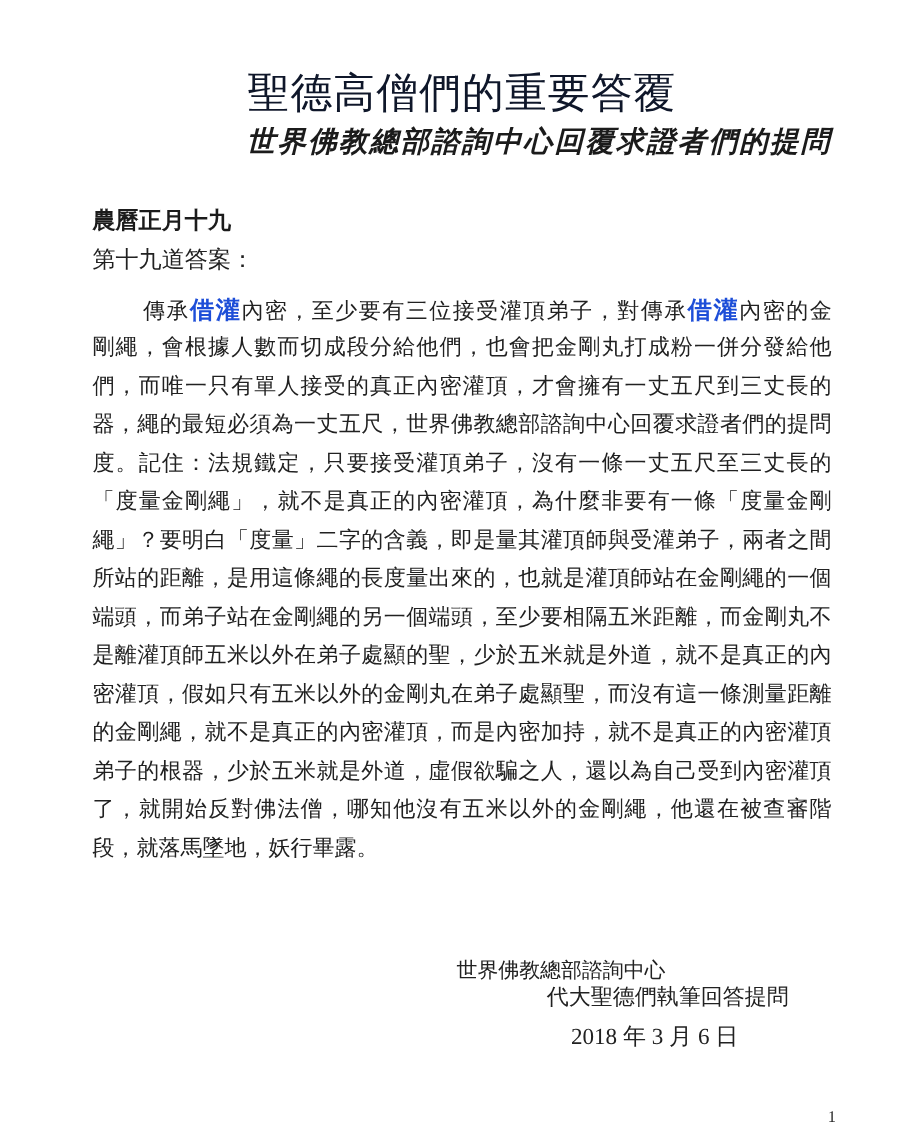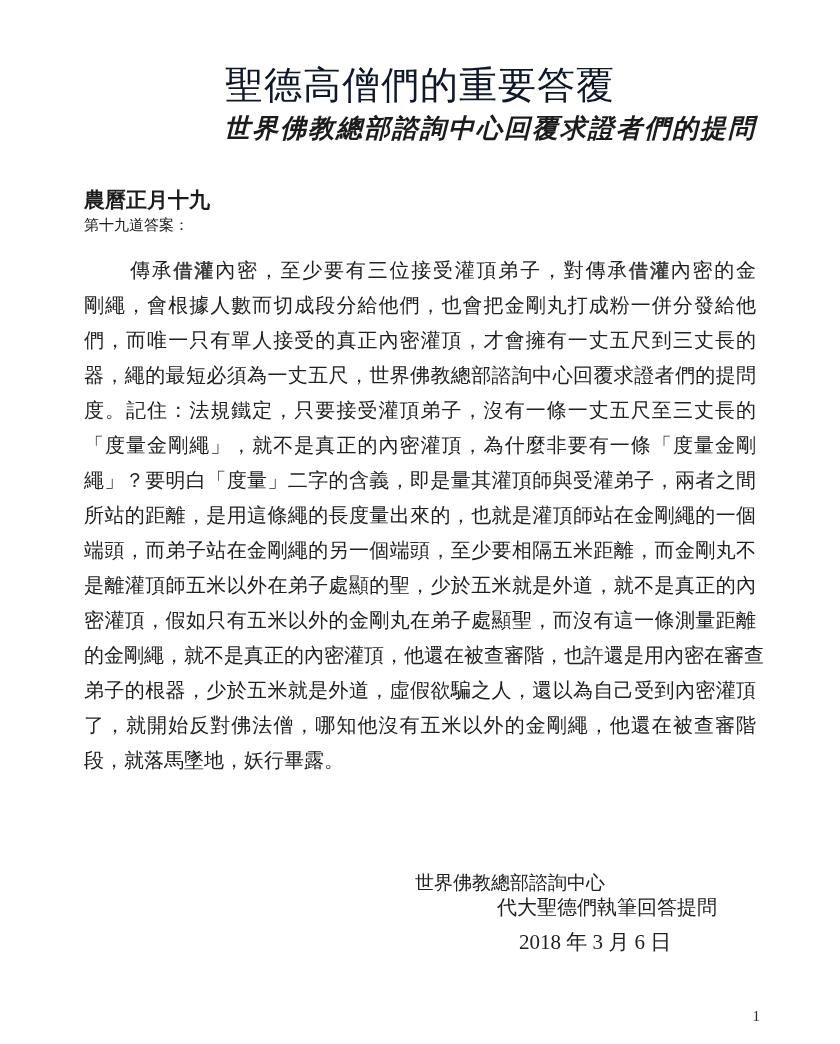--- a/index.html
+++ b/index.html
@@ -35,21 +35,22 @@
     font-style: italic;
   }
   .lunar-date {
     margin-top: 42px;
     font-size: 21px;
     line-height: 25px;
     font-weight: 700;
     color: #1b1b1b;
   }
   .answer-label {
-    font-size: 15px;
+    margin-top: 11px;
+    font-size: 21px;
     line-height: 25px;
     font-weight: 400;
   }
   .paragraph {
     margin-top: 15px;
     width: 672px;
   }
   .para-line {
     font-size: 20px;
     line-height: 35px;
@@ -57,23 +58,23 @@
     text-align: justify;
     text-align-last: justify;
     text-justify: inter-character;
     white-space: nowrap;
     color: #212121;
   }
   .para-line.indent { padding-left: 46px; }
   .para-line.last { text-align-last: left; }
   .para-line .emph {
     font-weight: 700;
-    font-size: 19px;
+    font-size: 22px;
     line-height: 35px;
-    color: #404040;
+    color: #1d4ed8;
   }
   .closing { position: absolute; left: 84px; top: 858px; width: 672px; }
   .closing-org   { position: absolute; left: 331px; top: 12px;    font-size: 19px; line-height: 26px; }
   .closing-byline{ position: absolute; left: 413px; top: 36px; font-size: 20px; line-height: 26px; }
   .closing-date  { position: absolute; left: 435px; top: 71px; font-size: 21px; line-height: 26px; }
   .page-number {
     position: absolute;
     right: 80px; top: 1008px;
     font-size: 15px;
     color: #2a2a2a;
@@ -97,21 +98,21 @@
       <div class="para-line"><span>剛繩，會根據人數而切成段分給他們，也會把金剛丸打成粉一併分發給他</span></div>
       <div class="para-line"><span>們，而唯一只有單人接受的真正內密灌頂，才會擁有一丈五尺到三丈長的</span></div>
       <div class="para-line"><span>器，繩的最短必須為一丈五尺，世界佛教總部諮詢中心回覆求證者們的提問</span></div>
       <div class="para-line"><span>度。記住：法規鐵定，只要接受灌頂弟子，沒有一條一丈五尺至三丈長的</span></div>
       <div class="para-line"><span>「度量金剛繩」，就不是真正的內密灌頂，為什麼非要有一條「度量金剛</span></div>
       <div class="para-line"><span>繩」？要明白「度量」二字的含義，即是量其灌頂師與受灌弟子，兩者之間</span></div>
       <div class="para-line"><span>所站的距離，是用這條繩的長度量出來的，也就是灌頂師站在金剛繩的一個</span></div>
       <div class="para-line"><span>端頭，而弟子站在金剛繩的另一個端頭，至少要相隔五米距離，而金剛丸不</span></div>
       <div class="para-line"><span>是離灌頂師五米以外在弟子處顯的聖，少於五米就是外道，就不是真正的內</span></div>
       <div class="para-line"><span>密灌頂，假如只有五米以外的金剛丸在弟子處顯聖，而沒有這一條測量距離</span></div>
-      <div class="para-line"><span>的金剛繩，就不是真正的內密灌頂，他還在被查審階，也許還是用內密在審查</span></div>
+      <div class="para-line"><span>的金剛繩，就不是真正的內密灌頂，而是內密加持，就不是真正的內密灌頂</span></div>
       <div class="para-line"><span>弟子的根器，少於五米就是外道，虛假欲騙之人，還以為自己受到內密灌頂</span></div>
       <div class="para-line"><span>了，就開始反對佛法僧，哪知他沒有五米以外的金剛繩，他還在被查審階</span></div>
       <div class="para-line last"><span>段，就落馬墜地，妖行畢露。</span></div>
     </div>
 
   <div class="closing">
     <div class="closing-org">世界佛教總部諮詢中心</div>
     <div class="closing-byline">代大聖德們執筆回答提問</div>
     <div class="closing-date">2018 年 3 月 6 日</div>
   </div>

